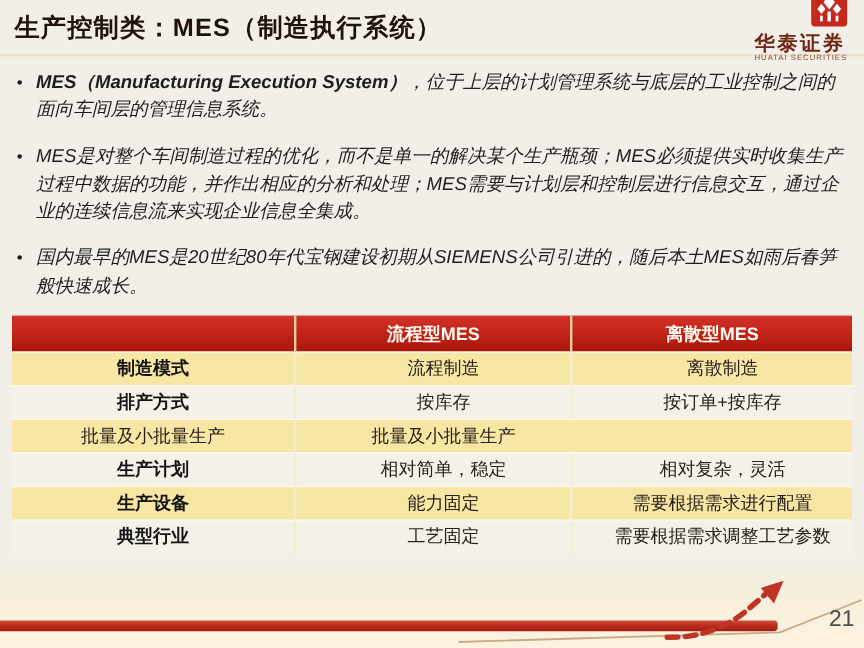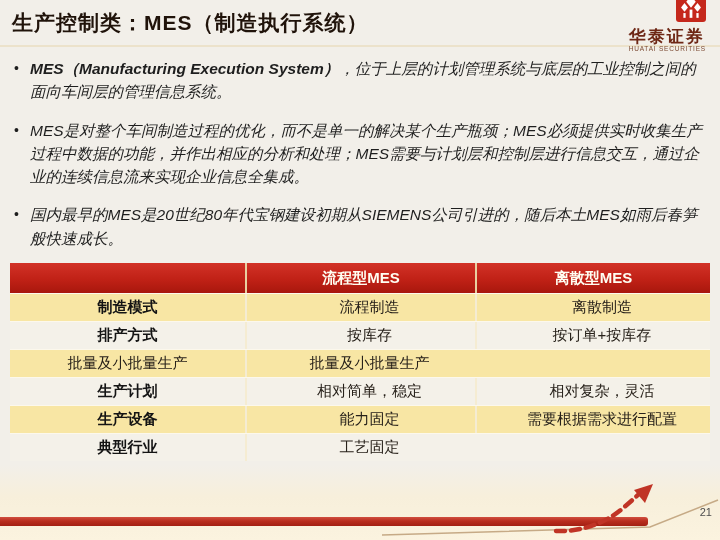--- a/index.html
+++ b/index.html
@@ -56,21 +56,21 @@
   .cell-label { font-weight:bold; color:#141414; }
   .cell-val   { color:#27211a; }
 
   
   .red-bar {
     position:absolute; left:0; top:517px; width:648px; height:9px;
     background:linear-gradient(180deg,#d14f40 0%, #b92d1e 45%, #a32013 100%);
     border-radius:0 3px 3px 0;
   }
   .deco-svg { position:absolute; left:0; top:0; width:720px; height:540px; pointer-events:none; }
-  .page-number { position:absolute; top:506px; right:8px; font-size:11px; color:#4d4d4d; }
+  .page-number { position:absolute; top:506px; right:8px; font-size:19px; color:#4d4d4d; }
 </style>
 </head>
 <body>
 
 <div class="slide">
 
   <div class="title-bar">
     <div class="page-title">生产控制类：MES（制造执行系统）</div>
     <div class="logo">
       <div class="logo-icon">
@@ -131,20 +131,21 @@
       <div class="cell-val">相对复杂，灵活</div>
     </div>
     <div class="trow tbody-row row-yellow">
       <div class="cell-label">生产设备</div>
       <div class="cell-val">能力固定</div>
       <div class="cell-val">需要根据需求进行配置</div>
     </div>
     <div class="trow tbody-row row-light">
       <div class="cell-label">典型行业</div>
       <div class="cell-val">工艺固定</div>
+      <div class="cell-val">需要根据需求调整工艺参数</div>
     </div>
   </div>
 
   <div class="red-bar"></div>
 
   <svg class="deco-svg" viewBox="0 0 720 540">
 
     <polyline points="382,535 650,527 718,500" fill="none" stroke="#c6aa86" stroke-width="1.5"></polyline>
 
     <g>

